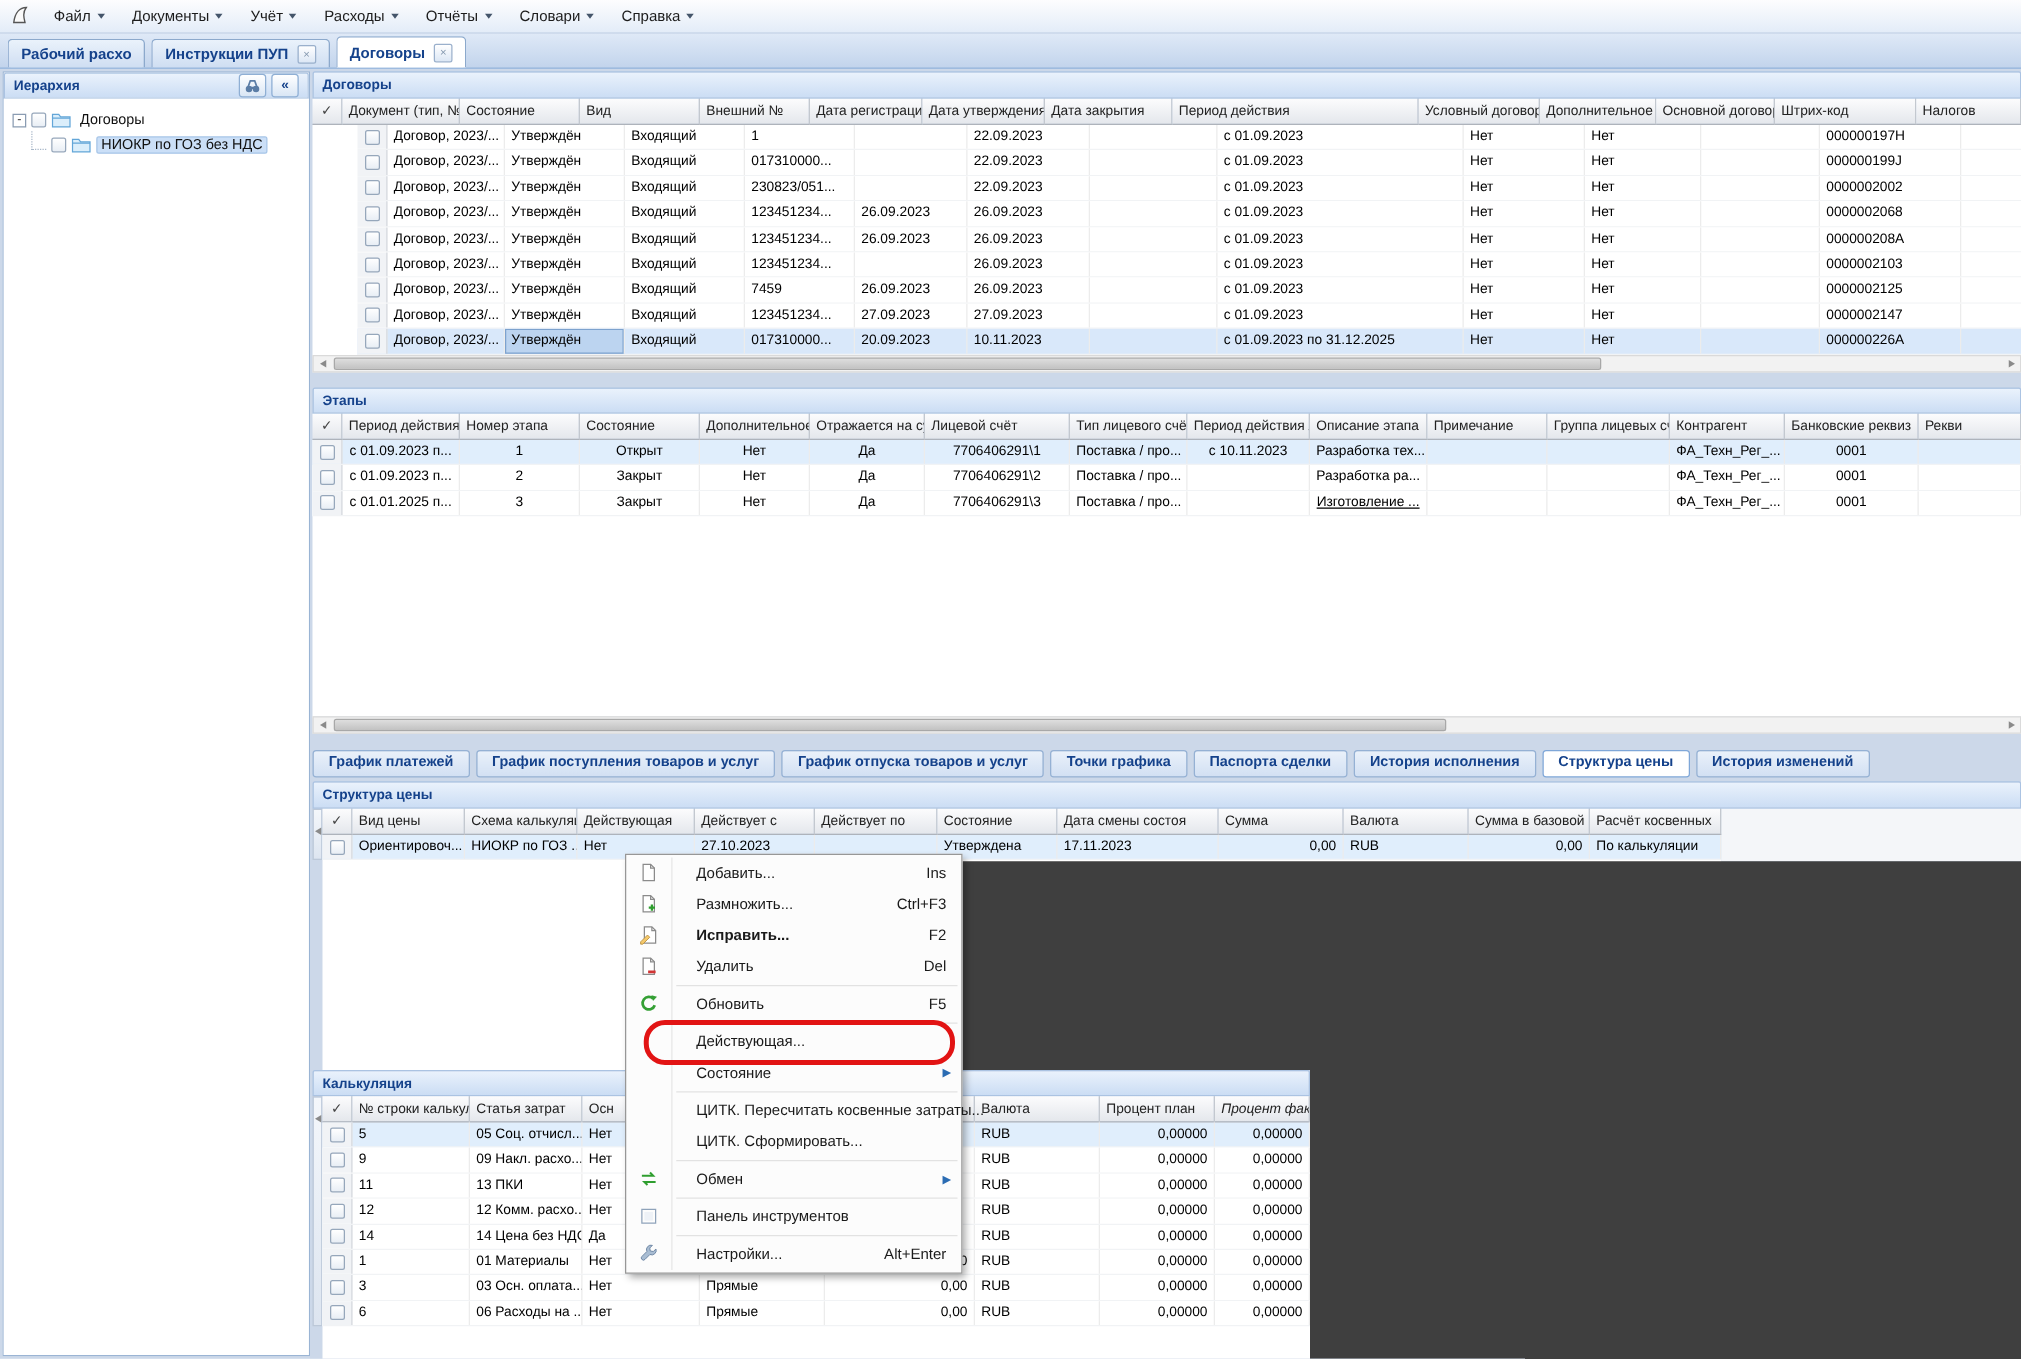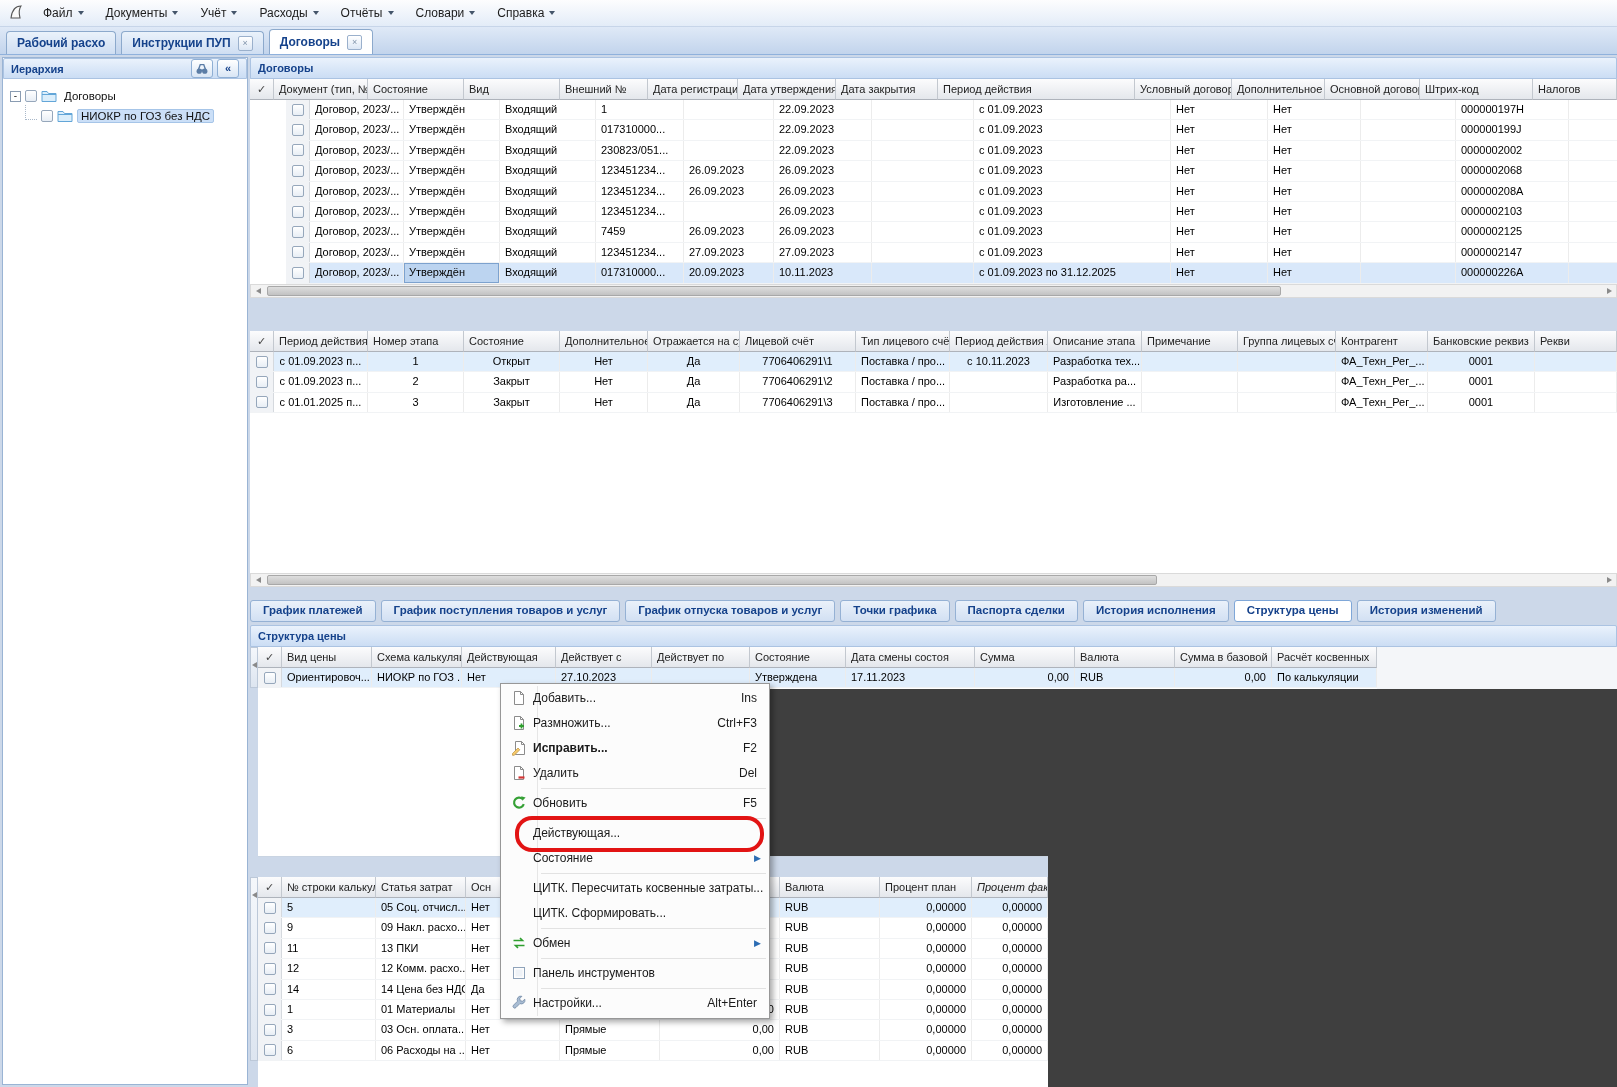--- a/index.html
+++ b/index.html
@@ -85,21 +85,21 @@
     box-sizing:border-box;display:flex;align-items:flex-start;justify-content:center;padding-top:14px}
   .filler{position:absolute;background:#f4f6f9}
   .dark{position:absolute;background:#3f3f3f}
 
   
   #ctxmenu{position:absolute;left:500px;top:683px;width:270px;background:#fcfcfc;
     border:1px solid #979797;box-shadow:3px 3px 6px rgba(0,0,0,.35);padding:2px 0;z-index:50;box-sizing:border-box}
   #ctxmenu::before{content:"";position:absolute;left:36px;top:2px;bottom:2px;width:1px;background:#e6e6e6}
   .ctx-item{position:relative;height:25px}
   .ctx-icon{position:absolute;left:9px;top:4px;width:18px;height:16px;display:flex;align-items:center;justify-content:center}
-  .ctx-label{position:absolute;left:32px;top:5px;font-size:12px;color:#1a1a1a;white-space:nowrap}
+  .ctx-label{position:absolute;left:56px;top:5px;font-size:12px;color:#1a1a1a;white-space:nowrap}
   .ctx-label.b{font-weight:bold}
   .ctx-sc{position:absolute;right:12px;top:5px;font-size:12px;color:#1a1a1a}
   .ctx-sub{position:absolute;right:8px;top:7px;color:#2b6cb3;font-size:9px}
   .ctx-sep{height:1px;background:#e2e2e2;margin:2px 3px 2px 40px}
   .ring{position:absolute;left:14px;right:5px;top:-5px;bottom:-6px;border:4px solid #e21414;border-radius:17px;pointer-events:none}
 </style>
 </head>
 <body>
 
 <div id="root">
@@ -380,20 +380,23 @@
   <div class="hscroll" style="left:250px;top:284px;width:1367px">
     <span class="sb-arrow left">
         <span class="tri-l"></span>
       </span>
     <span class="sb-arrow right">
         <span class="tri-r"></span>
       </span>
     <span class="thumb" style="left:16px;width:1014px"></span>
   </div>
 
+  <div class="panel-hdr" style="left:250px;top:310px;width:1367px">
+    <span class="ph-title">Этапы</span>
+  </div>
   <div class="grid" style="left: 250px; top: 331px; width: 1367px;">
       <div class="ghdr">
         <div class="hcell c0" style="flex: 0 0 24px;">✓</div>
         <div class="hcell" style="flex: 0 0 94px;">Период действия...</div>
         <div class="hcell" style="flex: 0 0 96px;">Номер этапа</div>
         <div class="hcell" style="flex: 0 0 96px;">Состояние</div>
         <div class="hcell" style="flex: 0 0 88px;">Дополнительное с</div>
         <div class="hcell" style="flex: 0 0 92px;">Отражается на су</div>
         <div class="hcell" style="flex: 0 0 116px;">Лицевой счёт</div>
         <div class="hcell" style="flex: 0 0 94px;">Тип лицевого счёт</div>
@@ -449,21 +452,21 @@
             <span class="cbx"></span>
           </div>
           <div class="cell" style="flex: 0 0 94px;">с 01.01.2025 п...</div>
           <div class="cell" style="flex: 0 0 96px;">3</div>
           <div class="cell" style="flex: 0 0 96px;">Закрыт</div>
           <div class="cell" style="flex: 0 0 88px;">Нет</div>
           <div class="cell" style="flex: 0 0 92px;">Да</div>
           <div class="cell" style="flex: 0 0 116px;">7706406291\3</div>
           <div class="cell" style="flex: 0 0 94px;">Поставка / про...</div>
           <div class="cell" style="flex: 0 0 98px;"></div>
-          <div class="cell" style="flex: 0 0 94px;">Изготовление ...</div>
+          <div class="cell" style="flex: 0 0 94px; text-decoration: underline;">Изготовление ...</div>
           <div class="cell" style="flex: 0 0 96px;"></div>
           <div class="cell" style="flex: 0 0 98px;"></div>
           <div class="cell" style="flex: 0 0 92px;">ФА_Техн_Рег_...</div>
           <div class="cell" style="flex: 0 0 107px;">0001</div>
           <div class="cell" style="flex: 0 0 82px;"></div>
         </div>
       </div>
     </div>
   <div class="hscroll" style="left:250px;top:573px;width:1367px">
     <span class="sb-arrow left">
@@ -523,20 +526,23 @@
           <div class="cell r" style="flex: 0 0 100px;">0,00</div>
           <div class="cell" style="flex: 0 0 100px;">RUB</div>
           <div class="cell r" style="flex: 0 0 97px;">0,00</div>
           <div class="cell" style="flex: 0 0 105px;">По калькуляции</div>
         </div>
       </div>
     </div>
 
   <div class="dark" style="left:770px;top:689px;width:847px;height:167px"></div>
 
+  <div class="panel-hdr" style="left:250px;top:856px;width:798px">
+    <span class="ph-title">Калькуляция</span>
+  </div>
   <div class="larrow" style="left:250px;top:877px;height:184px">
       <span class="tri-l"></span>
     </div>
   <div class="grid" style="left: 258px; top: 877px; width: 790px;">
       <div class="ghdr">
         <div class="hcell c0" style="flex: 0 0 24px;">✓</div>
         <div class="hcell" style="flex: 0 0 94px;">№ строки калькул</div>
         <div class="hcell" style="flex: 0 0 90px;">Статья затрат</div>
         <div class="hcell" style="flex: 0 0 94px;">Осн</div>
         <div class="hcell" style="flex: 0 0 100px;"></div>

